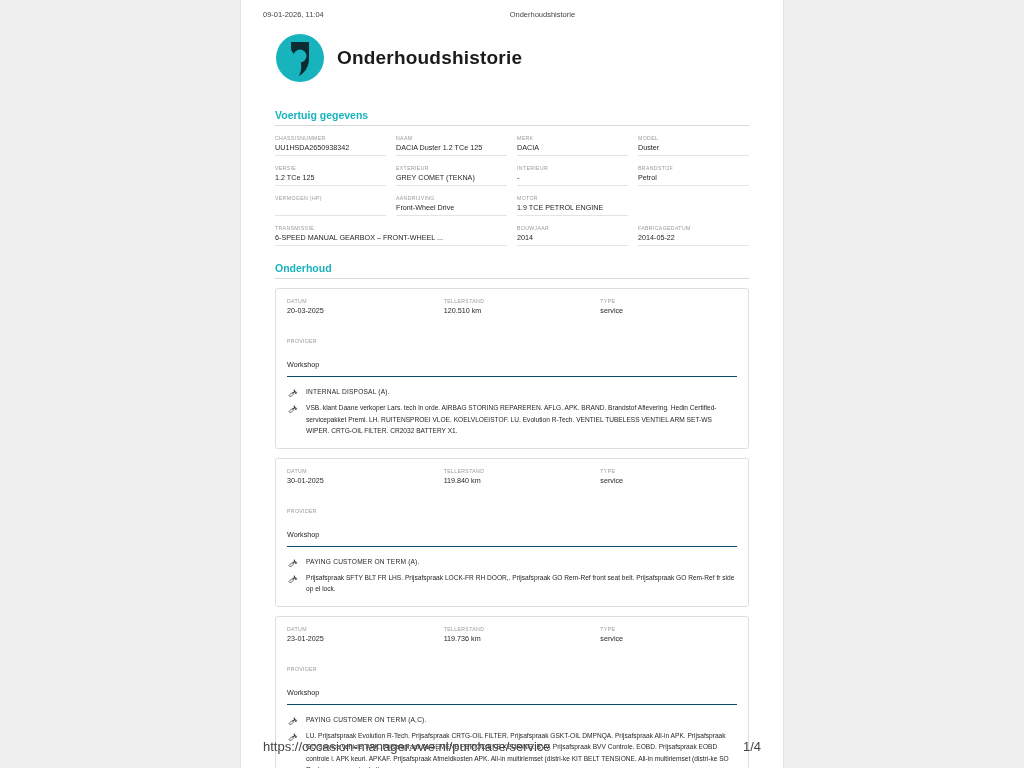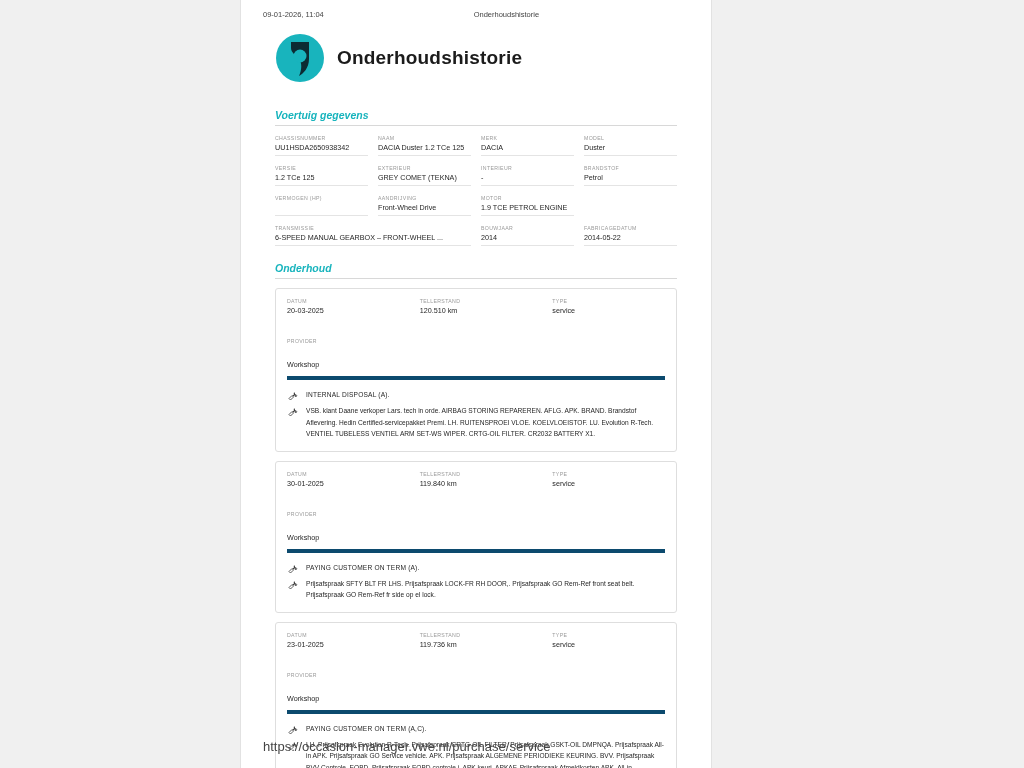--- a/index.html
+++ b/index.html
@@ -7,21 +7,21 @@
     padding: 0;
     background: #f0f0f0;
     width: 1024px;
     height: 768px;
     font-family: "Liberation Sans", sans-serif;
   }
   .page {
     position: absolute;
     left: 241px;
     top: 0;
-    width: 470px;
+    width: 542px;
     height: 768px;
     background: #ffffff;
     box-shadow: 0 0 0 1px #e2e2e2;
     overflow: hidden;
   }
   .print-header {
     display: flex;
     justify-content: space-between;
     font-size: 7.5px;
     color: #444;
@@ -60,21 +60,20 @@
     color: #1b1b1b;
     letter-spacing: 0.2px;
   }
   .section-title {
     color: #18b4bd;
     font-size: 10.5px;
     font-weight: bold;
     padding-bottom: 4px;
     border-bottom: 1px solid #d8d8d8;
     margin-bottom: 9px;
-    font-style: italic;
   }
   .section-title.second {
     margin-top: 16px;
   }
   .grid {
     display: grid;
     grid-template-columns: 1fr 1fr 1fr 1fr;
     row-gap: 9px;
     column-gap: 10px;
   }
@@ -111,21 +110,21 @@
     row-gap: 8px;
     gap: 20px;
   }
   .card .val {
     border-bottom: none;
   }
   .card .field.provider {
     grid-column: 1 / span 3;
   }
   .card .field.provider .val {
-    border-bottom: 4px solid #0c4a6e;
+    border-bottom: 1px solid #0c4a6e;
     padding-bottom: 7px;
     margin-top: 16px;
   }
   .entry {
     display: flex;
     gap: 7px;
     margin-top: 9px;
     align-items: flex-start;
   }
   .entry .ico {

